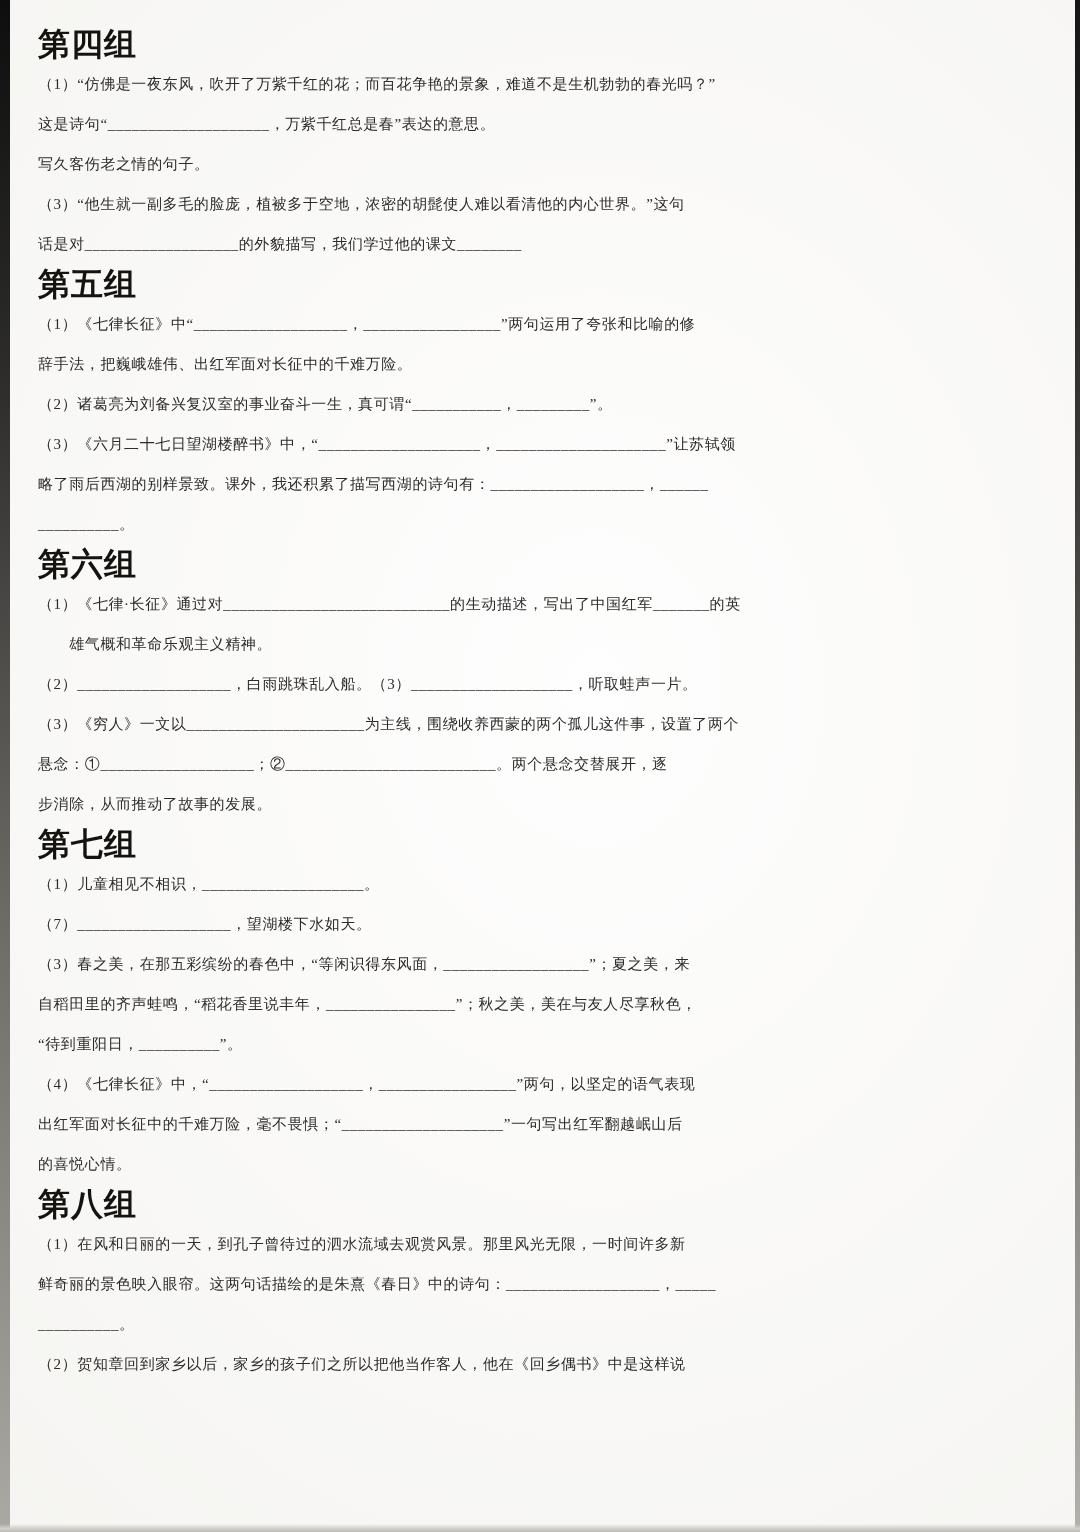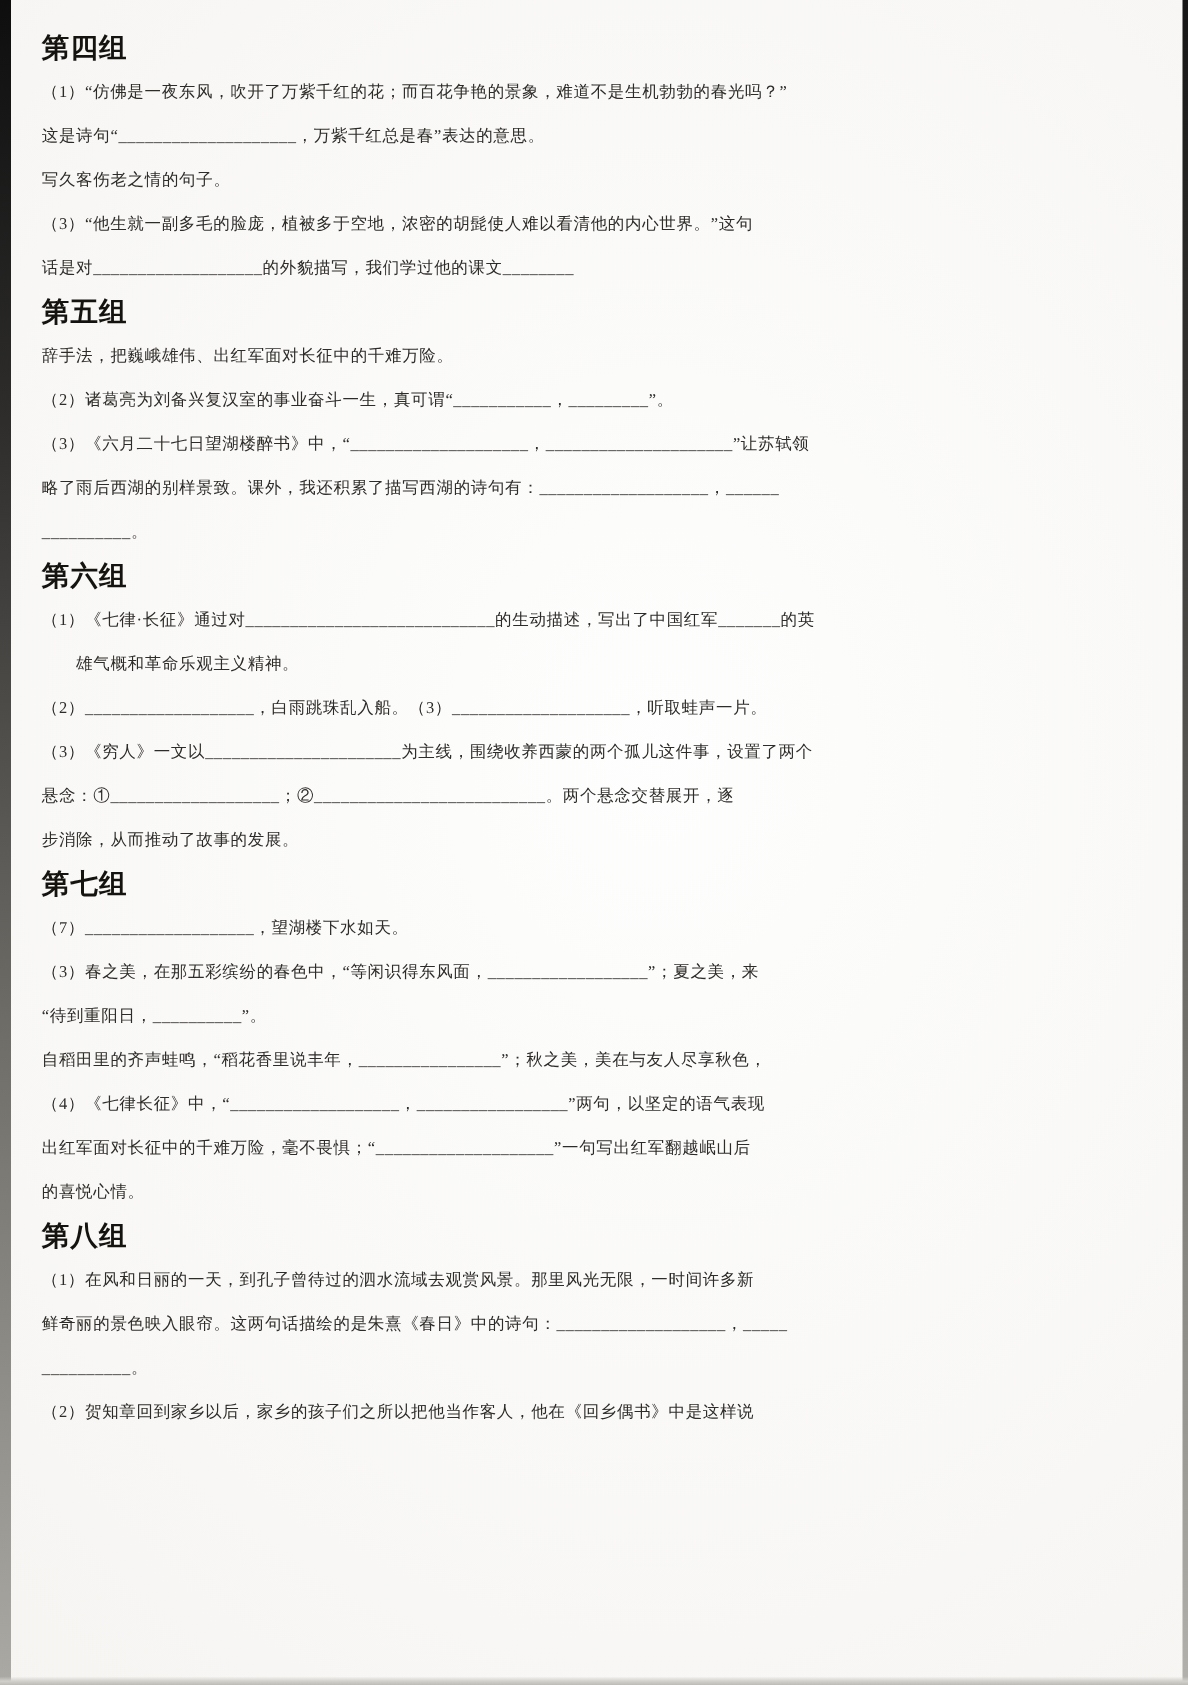--- a/index.html
+++ b/index.html
@@ -26,21 +26,21 @@
     position: absolute; left: 0; right: 0; bottom: 0; height: 8px;
     background: linear-gradient(180deg, rgba(214,212,207,0) 0%, #d2d0cb 55%, #bcbab5 100%);
   }
   .content {
     position: absolute;
     left: 38px; right: 28px; top: 24px;
   }
   .section { display: block; }
   .section-title {
     height: 40px; line-height: 40px;
-    font-size: 25px; font-weight: 700; color: #15130f;
+    font-size: 32px; font-weight: 700; color: #15130f;
     letter-spacing: 1px;
     white-space: pre;
     font-family: "Liberation Sans", "DejaVu Sans", sans-serif;
   }
   .q-line {
     height: 40px; line-height: 40px;
     font-size: 15px;
     letter-spacing: 0.6px;
     white-space: pre;
     color: #2e2c29;
@@ -57,41 +57,43 @@
       <div class="section" id="section-0">
         <div class="section-title">第四组</div>
         <div class="q-line">（1）“仿佛是一夜东风，吹开了万紫千红的花；而百花争艳的景象，难道不是生机勃勃的春光吗？”</div>
         <div class="q-line">这是诗句“____________________，万紫千红总是春”表达的意思。</div>
         <div class="q-line">写久客伤老之情的句子。</div>
         <div class="q-line">（3）“他生就一副多毛的脸庞，植被多于空地，浓密的胡髭使人难以看清他的内心世界。”这句</div>
         <div class="q-line">话是对___________________的外貌描写，我们学过他的课文________</div>
       </div>
       <div class="section" id="section-1">
         <div class="section-title">第五组</div>
+        <div class="q-line">（1）《七律长征》中“___________________，_________________”两句运用了夸张和比喻的修</div>
         <div class="q-line">辞手法，把巍峨雄伟、出红军面对长征中的千难万险。</div>
         <div class="q-line">（2）诸葛亮为刘备兴复汉室的事业奋斗一生，真可谓“___________，_________”。</div>
         <div class="q-line">（3）《六月二十七日望湖楼醉书》中，“____________________，_____________________”让苏轼领</div>
         <div class="q-line">略了雨后西湖的别样景致。课外，我还积累了描写西湖的诗句有：___________________，______</div>
         <div class="q-line">__________。</div>
       </div>
       <div class="section" id="section-2">
         <div class="section-title">第六组</div>
         <div class="q-line">（1）《七律·长征》通过对____________________________的生动描述，写出了中国红军_______的英</div>
         <div class="q-line">　　雄气概和革命乐观主义精神。</div>
         <div class="q-line">（2）___________________，白雨跳珠乱入船。（3）____________________，听取蛙声一片。</div>
         <div class="q-line">（3）《穷人》一文以______________________为主线，围绕收养西蒙的两个孤儿这件事，设置了两个</div>
         <div class="q-line">悬念：①___________________；②__________________________。两个悬念交替展开，逐</div>
         <div class="q-line">步消除，从而推动了故事的发展。</div>
       </div>
       <div class="section" id="section-3">
         <div class="section-title">第七组</div>
+        <div class="q-line">（1）儿童相见不相识，____________________。</div>
         <div class="q-line">（7）___________________，望湖楼下水如天。</div>
         <div class="q-line">（3）春之美，在那五彩缤纷的春色中，“等闲识得东风面，__________________”；夏之美，来</div>
+        <div class="q-line">自稻田里的齐声蛙鸣，“稻花香里说丰年，________________”；秋之美，美在与友人尽享秋色，</div>
         <div class="q-line">“待到重阳日，__________”。</div>
-        <div class="q-line">自稻田里的齐声蛙鸣，“稻花香里说丰年，________________”；秋之美，美在与友人尽享秋色，</div>
         <div class="q-line">（4）《七律长征》中，“___________________，_________________”两句，以坚定的语气表现</div>
         <div class="q-line">出红军面对长征中的千难万险，毫不畏惧；“____________________”一句写出红军翻越岷山后</div>
         <div class="q-line">的喜悦心情。</div>
       </div>
       <div class="section" id="section-4">
         <div class="section-title">第八组</div>
         <div class="q-line">（1）在风和日丽的一天，到孔子曾待过的泗水流域去观赏风景。那里风光无限，一时间许多新</div>
         <div class="q-line">鲜奇丽的景色映入眼帘。这两句话描绘的是朱熹《春日》中的诗句：___________________，_____</div>
         <div class="q-line">__________。</div>
         <div class="q-line">（2）贺知章回到家乡以后，家乡的孩子们之所以把他当作客人，他在《回乡偶书》中是这样说</div>

